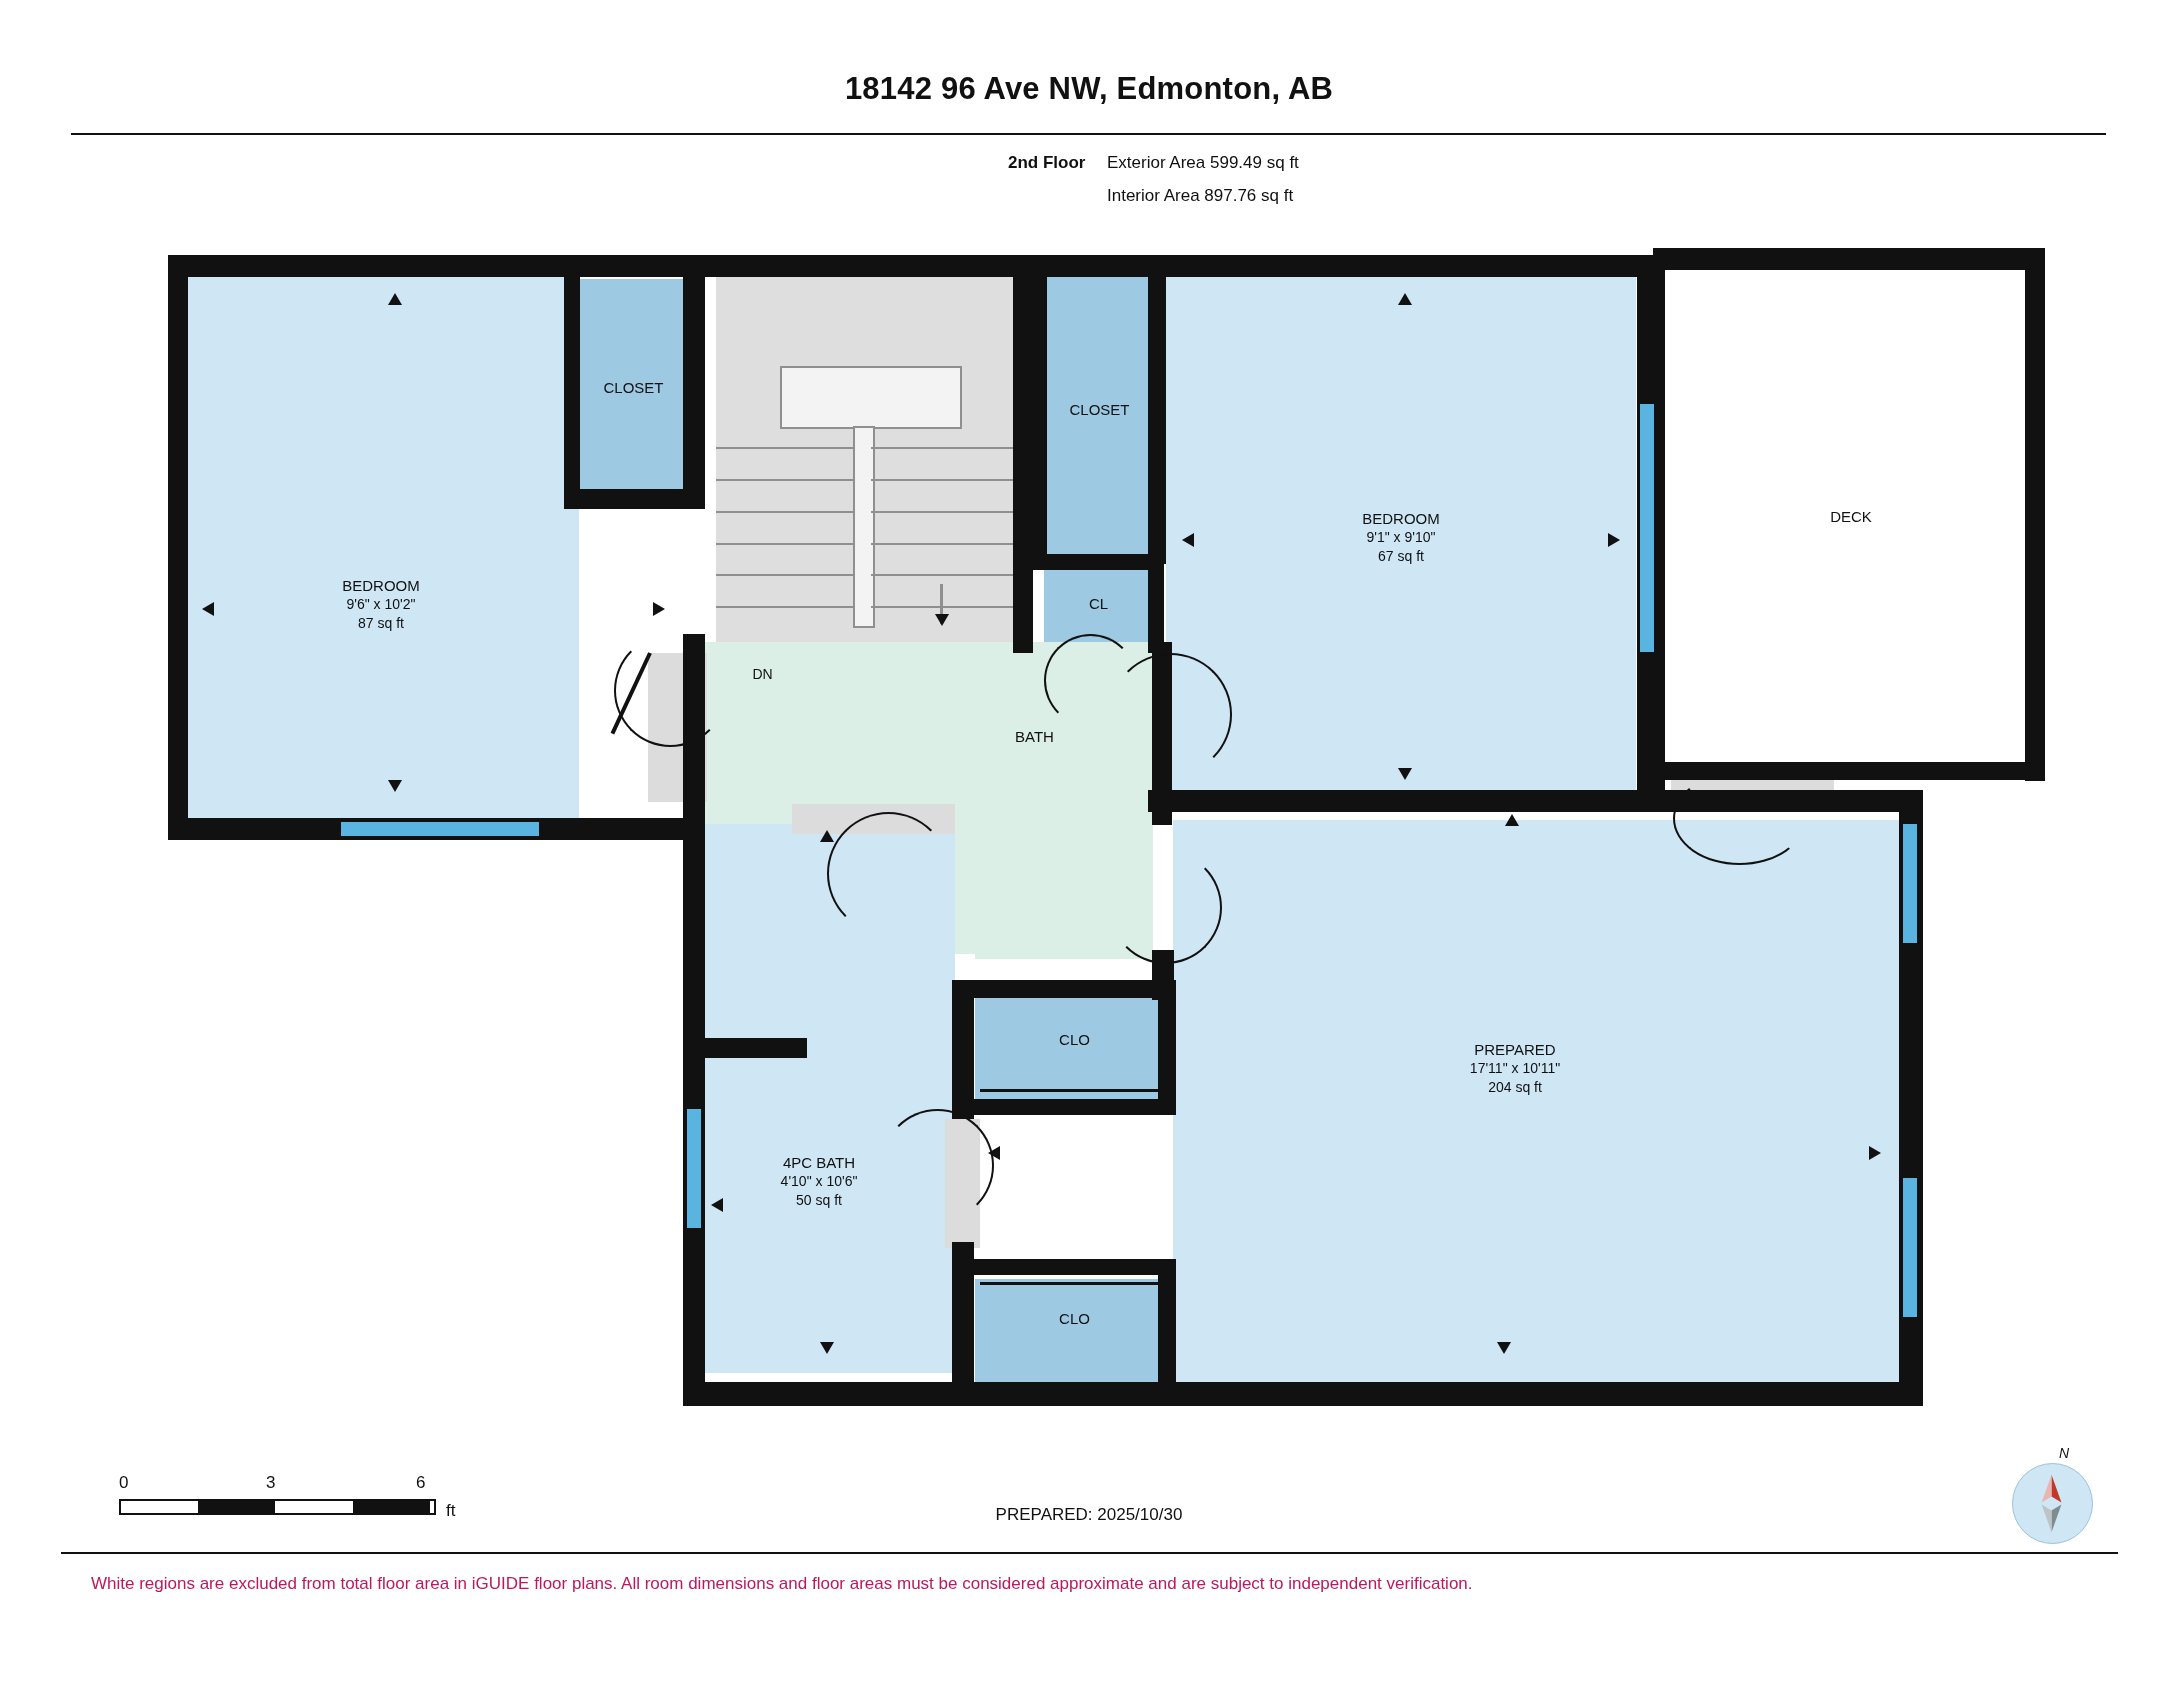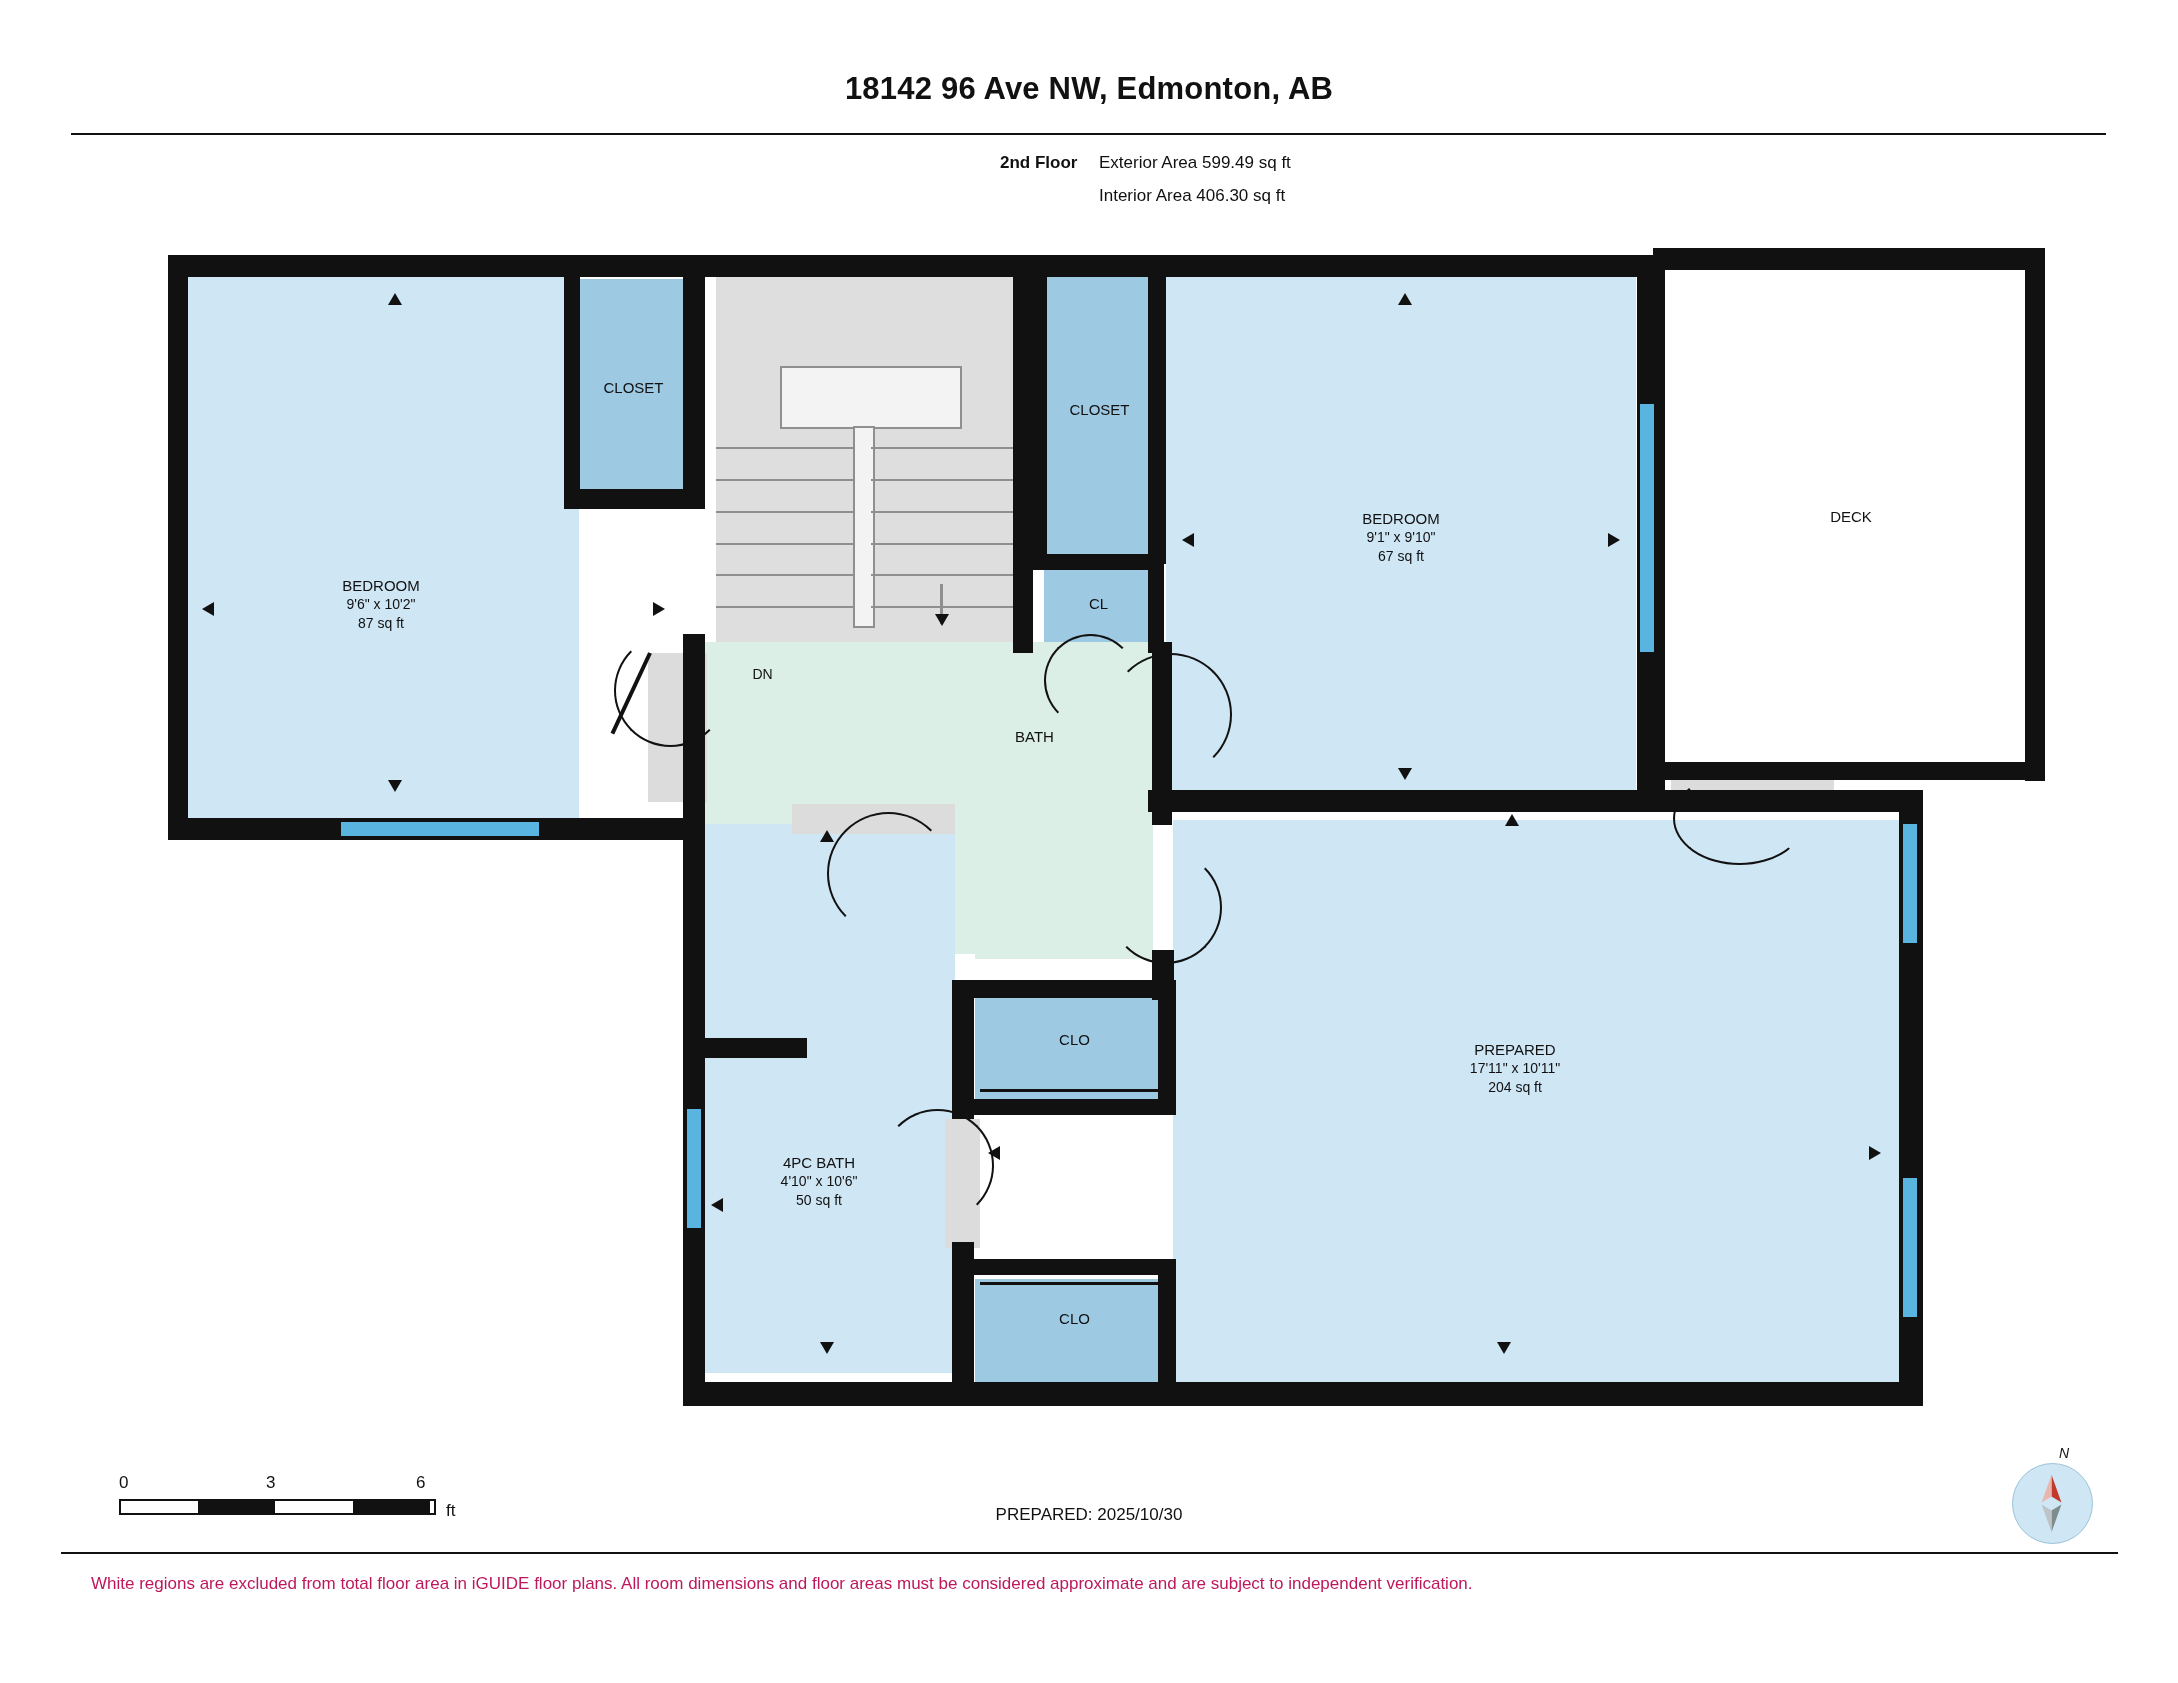--- a/index.html
+++ b/index.html
@@ -35,21 +35,21 @@
     height: 2px;
     background: #111;
   }
   #floor-meta {
     position: absolute;
     top: 153px;
     left: 1000px;
     font-size: 17px;
   }
   #floor-meta .row { display: flex; margin-bottom: 13px; }
-  #floor-meta .lbl { font-weight: bold; width: 99px; }
+  #floor-meta .lbl { font-weight: bold; width: 99px; margin-left: 8px; }
   #floor-meta .val { white-space: nowrap; }
 
   
   #plan {
     position: absolute;
     left: 0;
     top: 0;
     width: 2178px;
     height: 1683px;
   }
@@ -142,21 +142,21 @@
 <div id="title">18142 96 Ave NW, Edmonton, AB</div>
 <div id="title-rule"></div>
 
 <div id="floor-meta">
   <div class="row">
     <div class="lbl">2nd Floor</div>
     <div class="val">Exterior Area 599.49 sq ft</div>
   </div>
   <div class="row">
     <div class="lbl"></div>
-    <div class="val">Interior Area 406.30 sq ft</div>
+    <div class="val">Interior Area 897.76 sq ft</div>
   </div>
 </div>
 
 <div id="plan">
 
   <div class="room" style="left:183px; top:269px; width:396px; height:554px;"></div>
 
   <div class="closet" style="left:579px; top:279px; width:104px; height:213px;"></div>
 
   <div class="stair-bg" style="left:716px; top:269px; width:297px; height:376px;"></div>

